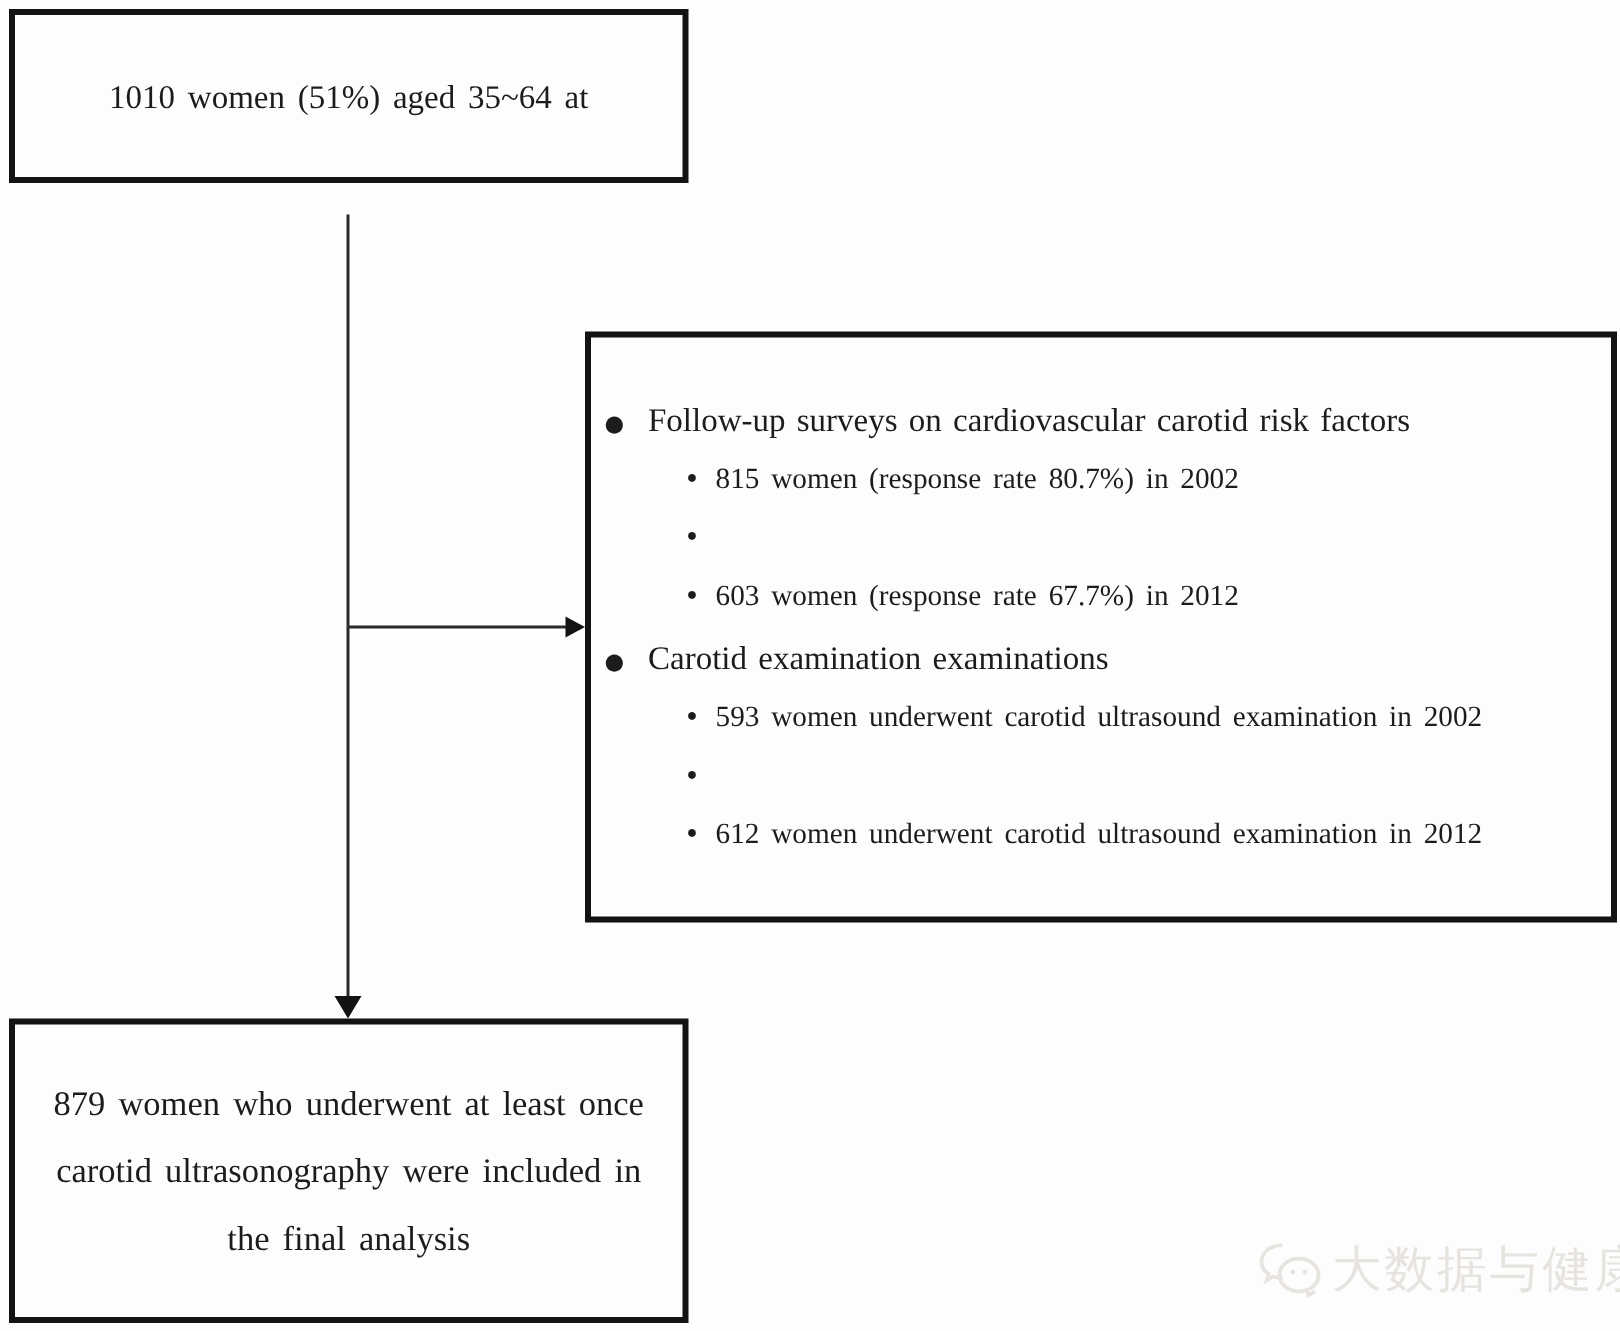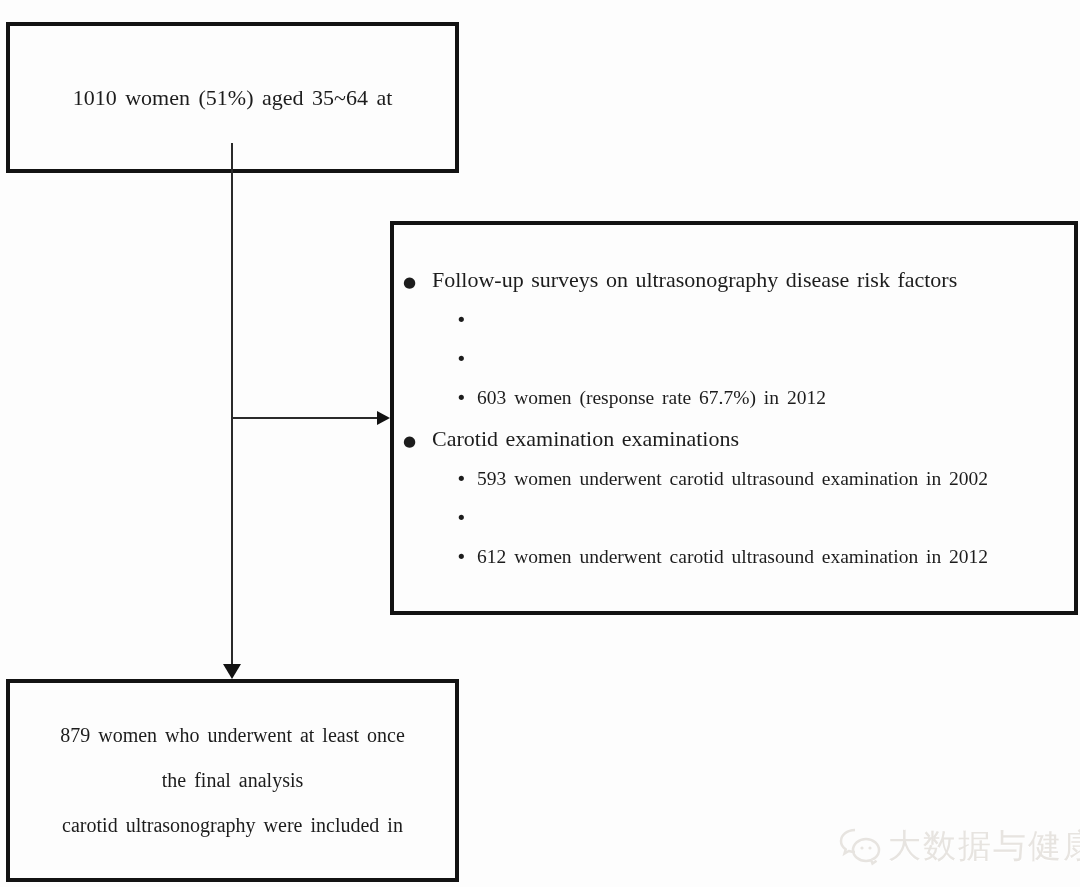--- a/index.html
+++ b/index.html
@@ -17,39 +17,39 @@
   }
   .flow-box {
     position: absolute;
     box-sizing: border-box;
     border: 4px solid #131313;
     background: #fdfdfd;
   }
   
   .box-baseline {
     left: 6px; top: 6px;
-    width: 453px; height: 151px;
+    width: 453px; height: 116px;
     display: flex; flex-direction: column;
-    justify-content: center; align-items: center; margin-top: 16px;
+    justify-content: center; align-items: center;
   }
   .box-baseline .line {
     font-size: 22px;
     line-height: 43px;
     word-spacing: 3px;
     text-align: center;
   }
   
   .box-final {
     left: 6px; top: 679px;
     width: 453px; height: 203px;
     display: flex; flex-direction: column;
     justify-content: center; align-items: center;
   }
   .box-final .line {
-    font-size: 20px;
+    font-size: 23px;
     line-height: 45px;
     word-spacing: 3px;
     text-align: center;
   }
   
   .box-followup {
     left: 390px; top: 221px;
     width: 688px; height: 394px;
     padding: 42px 10px 0 9px;
   }
@@ -141,24 +141,25 @@
 <div class="connector v-line"></div>
 <div class="arrowhead-down"></div>
 
 <div class="connector h-line"></div>
 <div class="arrowhead-right"></div>
 
 <div class="flow-box box-followup">
 
   <div class="section-heading">
     <span class="main-bullet">●</span>
-    <span>Follow-up surveys on ultrasonography disease risk factors</span>
-  </div>
-  <div class="sub-item">
-    <span class="sub-bullet">•</span>
+    <span>Follow-up surveys on cardiovascular carotid risk factors</span>
+  </div>
+  <div class="sub-item">
+    <span class="sub-bullet">•</span>
+    <span>815 women (response rate 80.7%) in 2002</span>
   </div>
   <div class="sub-item">
     <span class="sub-bullet">•</span>
   </div>
   <div class="sub-item">
     <span class="sub-bullet">•</span>
     <span>603 women (response rate 67.7%) in 2012</span>
   </div>
 
   <div class="section-heading">
@@ -174,22 +175,22 @@
   </div>
   <div class="sub-item">
     <span class="sub-bullet">•</span>
     <span>612 women underwent carotid ultrasound examination in 2012</span>
   </div>
 
 </div>
 
 <div class="flow-box box-final">
   <div class="line">879 women who underwent at least once</div>
+  <div class="line">carotid ultrasonography were included in</div>
   <div class="line">the final analysis</div>
-  <div class="line">carotid ultrasonography were included in</div>
 </div>
 
 <div class="watermark">
   <span class="wm-icon">
     <svg viewBox="0 0 44 40" width="44" height="40">
       <g fill="none" stroke="#e7e4e0" stroke-width="2.5">
         <path d="M17 4 C9 4 3 9 3 15 c0 3.4 1.8 6.4 4.7 8.4 L6.5 27.5 10.8 25 c1.9 0.6 4 1 6.2 1"></path>
         <ellipse cx="28" cy="24" rx="13" ry="11"></ellipse>
         <path d="M33 33.5 l1.5 4 4-2.8" fill="#fdfdfd" stroke="#e7e4e0"></path>
       </g>

